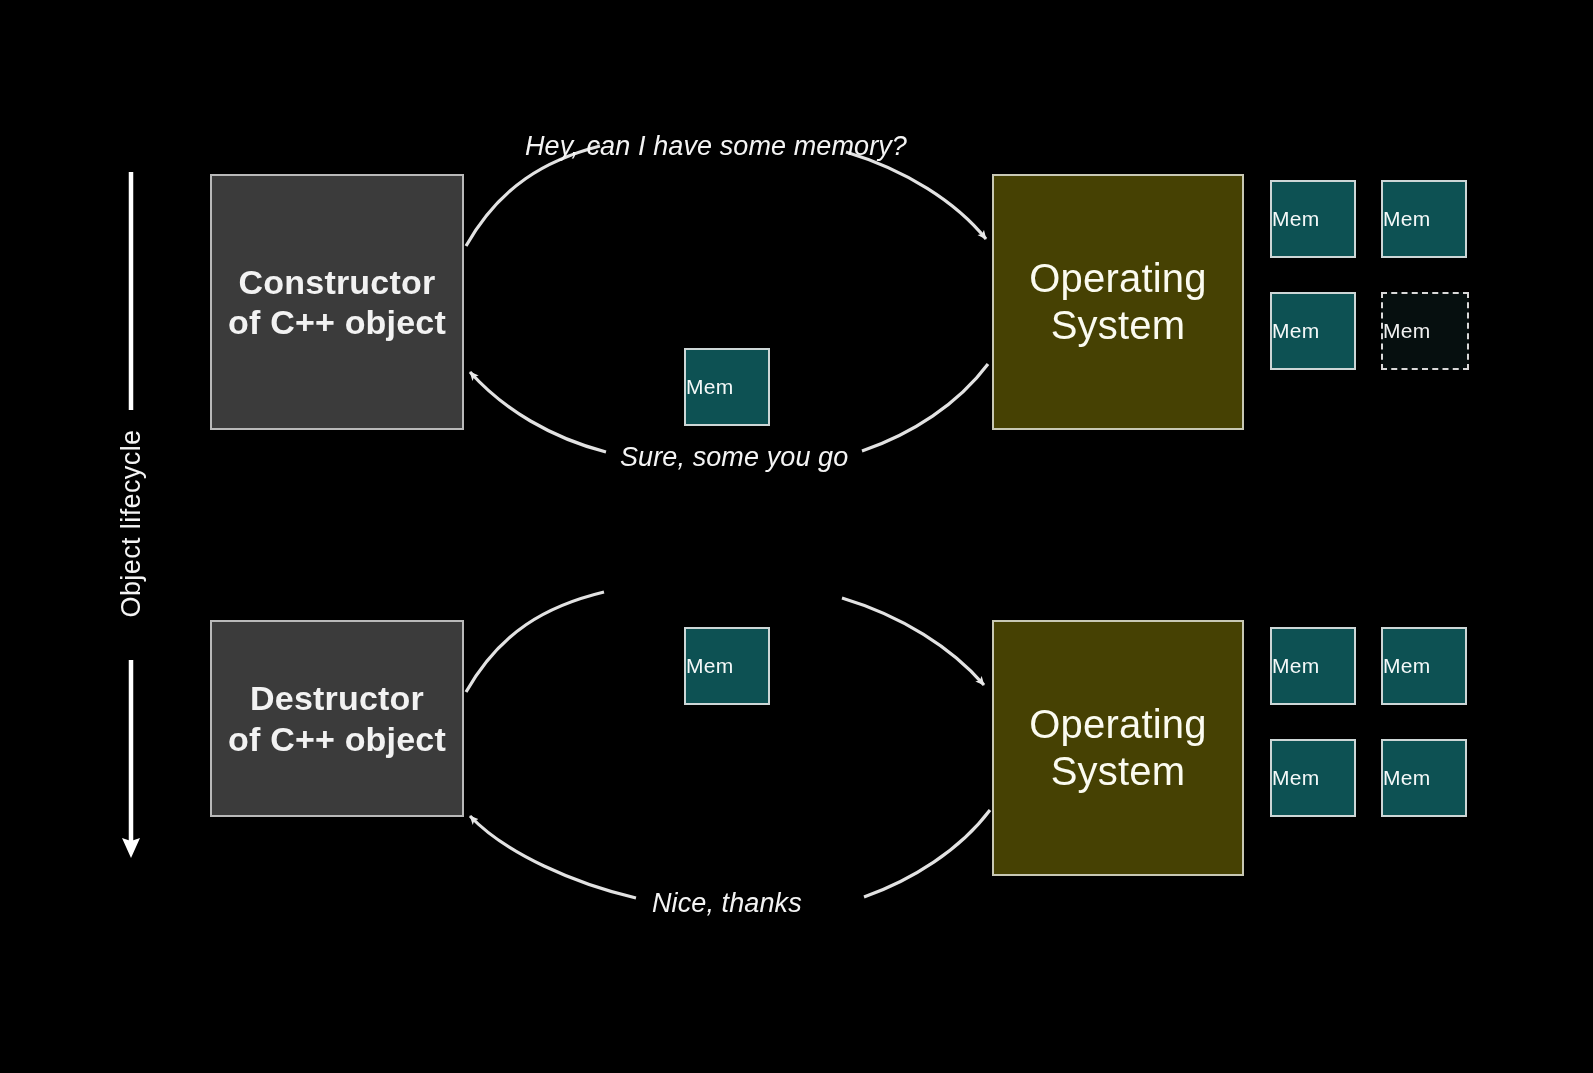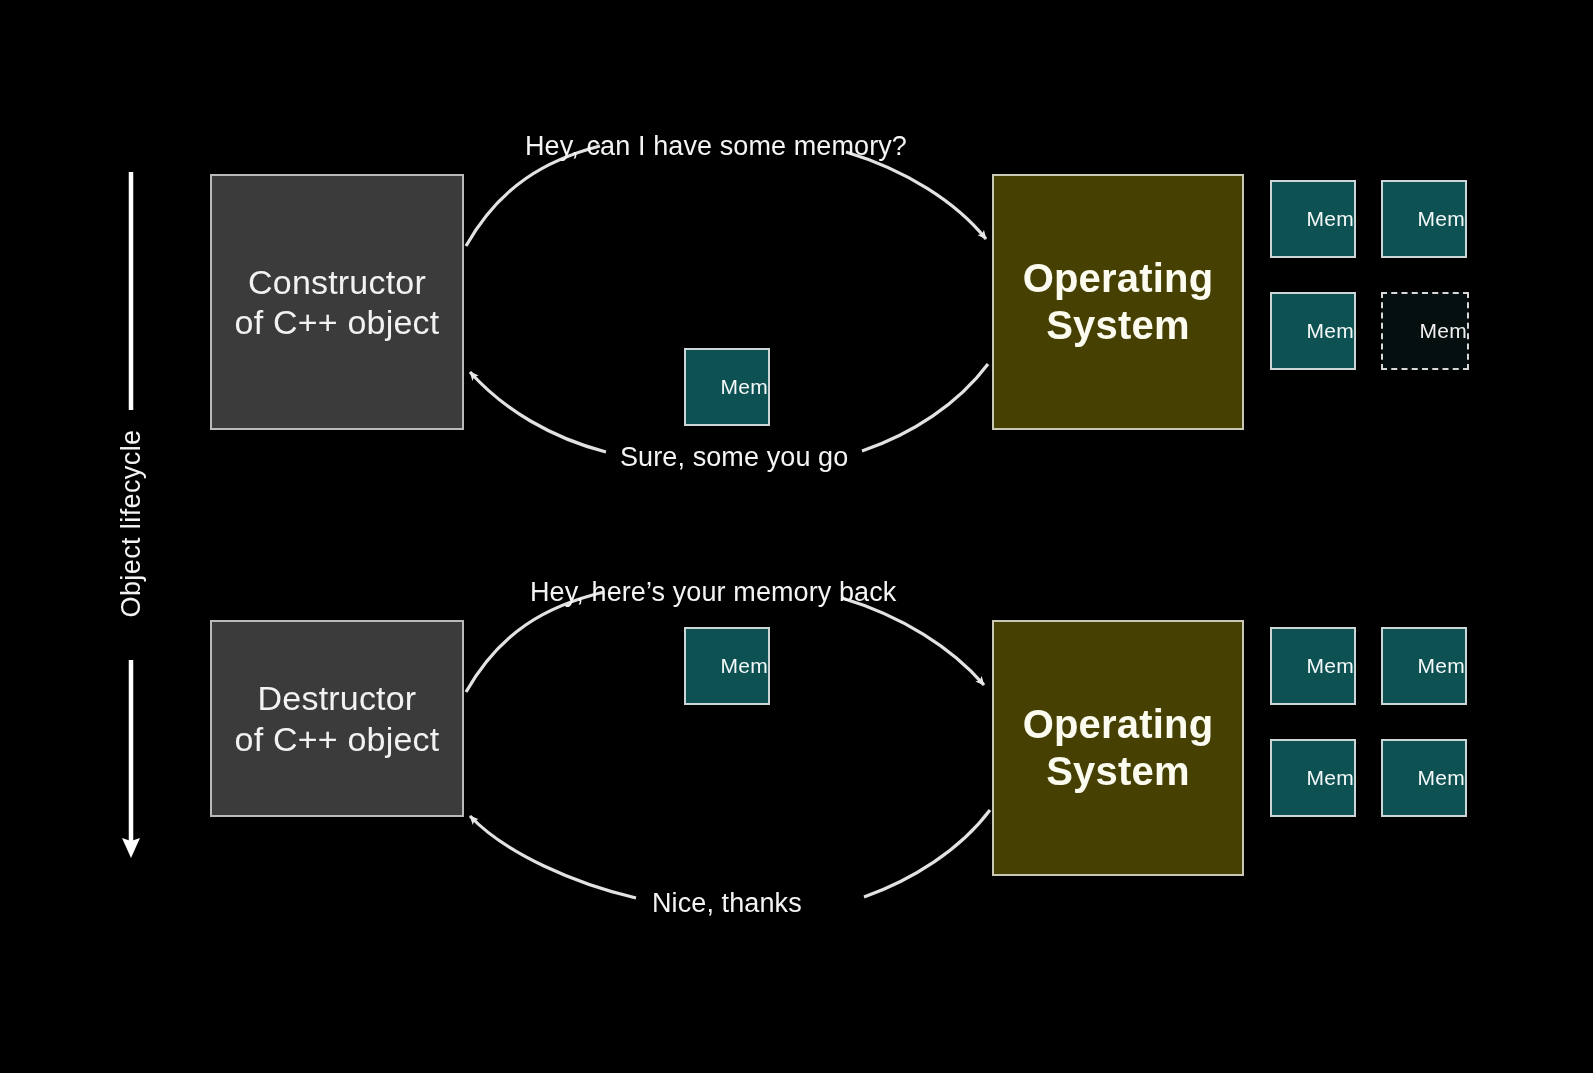--- a/index.html
+++ b/index.html
@@ -45,61 +45,62 @@
     line-height: 1.18;
     letter-spacing: 0.2px;
   }
   .actor-box .actor-label {
     white-space: pre-line;
     padding: 0 8px;
   }
   .box-gray {
     background: #3b3b3b;
     border-color: #b9b9b9;
+    font-weight: bold;
   }
   .box-gray .actor-label {
     font-size: 34px;
     color: #f2f2f2;
   }
   .box-olive {
     background: #464103;
     border-color: #c8c8b4;
-    font-weight: bold;
   }
   .box-olive .actor-label {
     font-size: 40px;
     color: #fbfbf0;
   }
 
   
   .mem {
     position: absolute;
     box-sizing: border-box;
     background: #0d5153;
     border: 2px solid #cdd6d6;
     display: flex;
     align-items: center;
-    justify-content: flex-end;
+    justify-content: flex-start;
     font-size: 21px;
     color: #f4f8f8;
     letter-spacing: 0.3px;
   }
   .mem.free {
     background: #060f0f;
     border: 2px dashed #d8d8d8;
     color: #f0f0f0;
   }
 
   
   .caption {
     position: absolute;
     font-size: 27px;
     color: #f4f4f4;
     white-space: nowrap;
     letter-spacing: 0.1px;
+    font-style: italic;
   }
 
   
   #lifecycle-label {
     position: absolute;
     transform-origin: 50% 50%;
     transform: rotate(-90deg);
     font-size: 27px;
     color: #f4f4f4;
     white-space: nowrap;
@@ -184,21 +185,20 @@
   <div class="actor-box box-gray" style="left:210px; top:620px; width:254px; height:197px;">
     <span class="actor-label">Destructor
 of C++ object</span>
   </div>
 
   <div class="actor-box box-olive" style="left:992px; top:620px; width:252px; height:256px;">
     <span class="actor-label">Operating
 System</span>
   </div>
 
-  <div class="caption" style="left:530px; top:577px;">Hey, here’s your memory back</div>
 
   <div class="caption" style="left:652px; top:888px;text-align:center;">Nice, thanks</div>
 
   <div class="mem" style="left:684px; top:627px; width:86px; height:78px;">
     <span>Mem</span>
   </div>
 
   <div class="mem" style="left:1270px; top:627px; width:86px; height:78px;">
     <span>Mem</span>
   </div>

